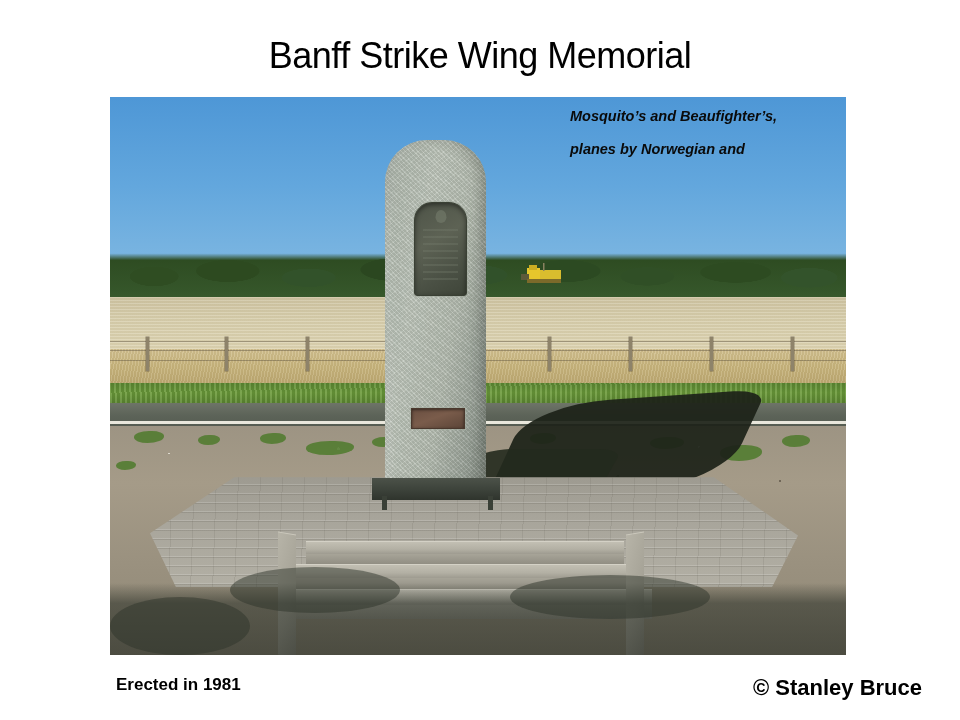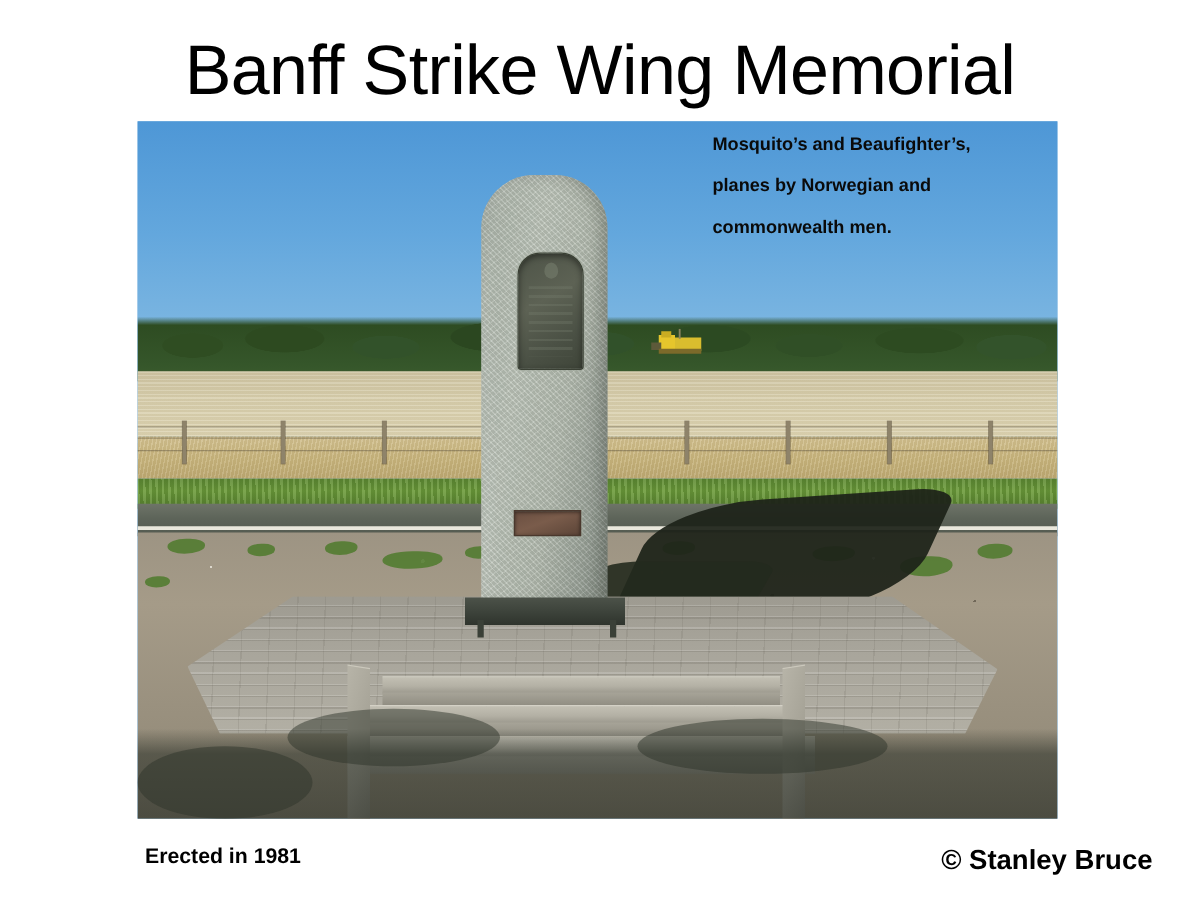--- a/index.html
+++ b/index.html
@@ -17,21 +17,21 @@
   }
 
   
   .slide-title {
     position: absolute;
     left: 0;
     top: 24px;
     width: 960px;
     text-align: center;
     font-family: "Liberation Sans", sans-serif;
-    font-size: 56px;
+    font-size: 36px;
     font-weight: 400;
     letter-spacing: -0.5px;
     color: #000000;
     line-height: 64px;
     white-space: nowrap;
   }
 
   
   .photo {
     position: absolute;
@@ -347,20 +347,21 @@
   .overlay-text {
     position: absolute;
     left: 460px;
     top: 3px;
     width: 290px;
     color: #0a0a0a;
     font-size: 14.5px;
     font-weight: bold;
     line-height: 33px;
     z-index: 6;
+    font-style: italic;
   }
   .overlay-text .line {
     display: block;
     white-space: nowrap;
   }
 
   
   .harvester {
     position: absolute;
     left: 409px; top: 166px;
@@ -452,20 +453,19 @@
   <div class="base-leg" style="left:378px;"></div>
 
   <div class="fg-shadow"></div>
   <div class="fg-shadow-blob" style="left:120px; top:470px; width:170px; height:46px;"></div>
   <div class="fg-shadow-blob" style="left:400px; top:478px; width:200px; height:44px;"></div>
   <div class="fg-shadow-blob" style="left:0px;   top:500px; width:140px; height:58px;"></div>
 
   <div class="overlay-text">
     <span class="line">Mosquito’s and Beaufighter’s,</span>
     <span class="line">planes by Norwegian and</span>
-    <span class="line">commonwealth men.</span>
   </div>
 
 </div>
 
 <div class="caption-left">Erected in 1981</div>
 
 <div class="caption-right">© Stanley Bruce</div>
 
 </body></html>

